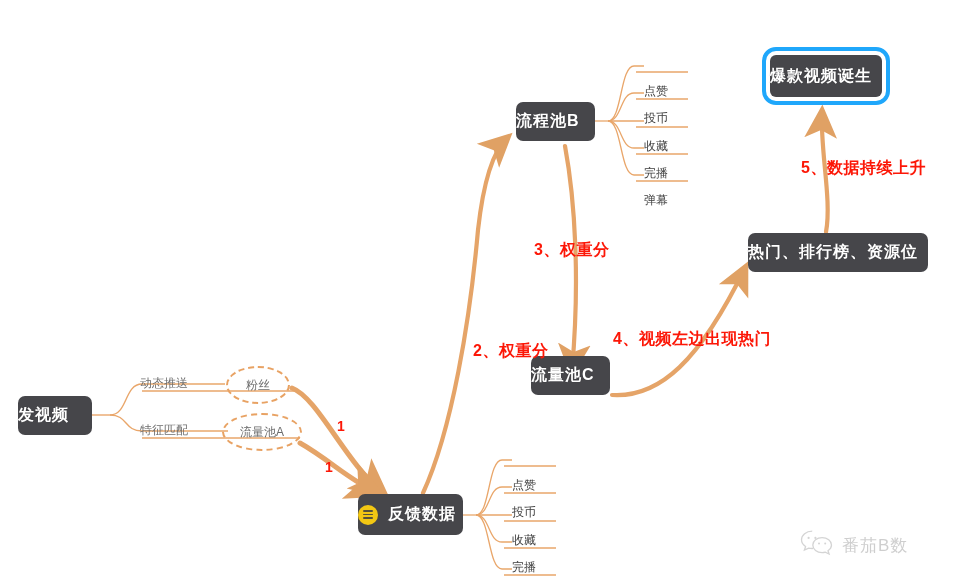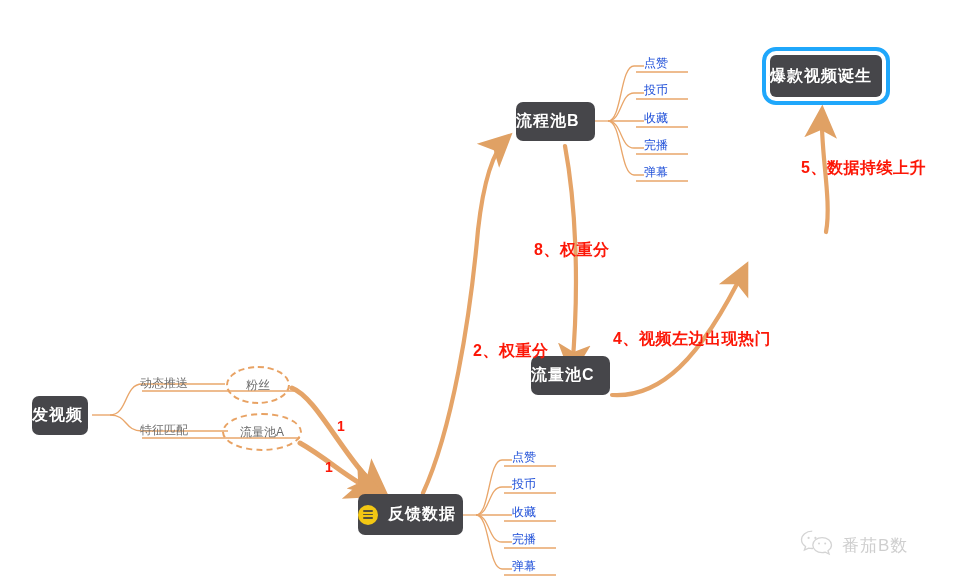--- a/index.html
+++ b/index.html
@@ -93,23 +93,24 @@
 
   
   .line-label {
     position: absolute;
     color: #6f6f6f;
     font-size: 12px;
     white-space: nowrap;
   }
   .leaf-label {
     position: absolute;
-    color: #1d4ed8;
+    color: #404040;
     font-size: 12px;
     white-space: nowrap;
+    margin-top: 28px;
   }
 
   
   .red-label {
     position: absolute;
     color: #fc1707;
     font-size: 16px;
     font-weight: bold;
     white-space: nowrap;
     letter-spacing: 0.5px;
@@ -207,21 +208,21 @@
       <path d="M476,515 C490,515 488,569 502,569 L512,569"></path>
 
       <path d="M504,466 L556,466"></path>
       <path d="M504,493 L556,493"></path>
       <path d="M504,521 L556,521"></path>
       <path d="M504,548 L556,548"></path>
       <path d="M504,575 L556,575"></path>
     </g>
   </svg>
 
-  <div class="node" style="left:32px; top:396px; width:56px; height:39px;">
+  <div class="node" style="left:18px; top:396px; width:74px; height:39px;">
     <span class="node-label">发视频</span>
   </div>
 
   <div class="line-label" style="left:140px; top:375px;">动态推送</div>
   <div class="line-label" style="left:140px; top:422px;">特征匹配</div>
 
   <div class="ellipse-node" style="left:226px; top:366px; width:64px; height:38px;">
     <span>粉丝</span>
   </div>
 
@@ -239,41 +240,44 @@
   </div>
 
   <div class="node" style="left:516px; top:102px; width:79px; height:39px;">
     <span class="node-label">流程池B</span>
   </div>
 
   <div class="node" style="left:531px; top:356px; width:79px; height:39px;">
     <span class="node-label">流量池C</span>
   </div>
 
+  <div class="node" style="left:748px; top:233px; width:180px; height:39px;">
+    <span class="node-label">热门、排行榜、资源位</span>
+  </div>
 
   <div class="node selected" style="left:770px; top:55px; width:112px; height:42px;">
     <span class="node-label">爆款视频诞生</span>
   </div>
 
   <div class="leaf-label" style="left:644px; top:55px;">点赞</div>
   <div class="leaf-label" style="left:644px; top:82px;">投币</div>
   <div class="leaf-label" style="left:644px; top:110px;">收藏</div>
   <div class="leaf-label" style="left:644px; top:137px;">完播</div>
   <div class="leaf-label" style="left:644px; top:164px;">弹幕</div>
 
   <div class="leaf-label" style="left:512px; top:449px;">点赞</div>
   <div class="leaf-label" style="left:512px; top:476px;">投币</div>
   <div class="leaf-label" style="left:512px; top:504px;">收藏</div>
   <div class="leaf-label" style="left:512px; top:531px;">完播</div>
   <div class="leaf-label" style="left:512px; top:558px;">弹幕</div>
 
   <div class="red-num" style="left:337px; top:418px;">1</div>
   <div class="red-num" style="left:325px; top:459px;">1</div>
   <div class="red-label" style="left:473px; top:317px;margin-top:24px;">2、权重分</div>
-  <div class="red-label" style="left:534px; top:240px;">8、权重分</div>
+  <div class="red-label" style="left:534px; top:240px;">3、权重分</div>
   <div class="red-label" style="left:613px; top:329px;">4、视频左边出现热门</div>
   <div class="red-label" style="left:757px; top:158px;margin-left:44px;">5、数据持续上升</div>
 
   <div id="watermark" style="left:800px; top:530px;">
     <span>
       <svg width="34" height="26" viewBox="0 0 34 26" fill="none" stroke="#9a9a9a" stroke-width="1.3">
         <path d="M12.2,1.2 C6.2,1.2 1.5,5.1 1.5,9.8 C1.5,12.5 3.1,14.9 5.6,16.5
                  L4.4,20.1 L8.6,18.1 C9.8,18.4 11,18.5 12.2,18.5
                  C12.5,18.5 12.8,18.5 13.1,18.4"></path>
         <circle cx="8.6" cy="7.9" r="1.1" fill="#9a9a9a" stroke="none"></circle>

